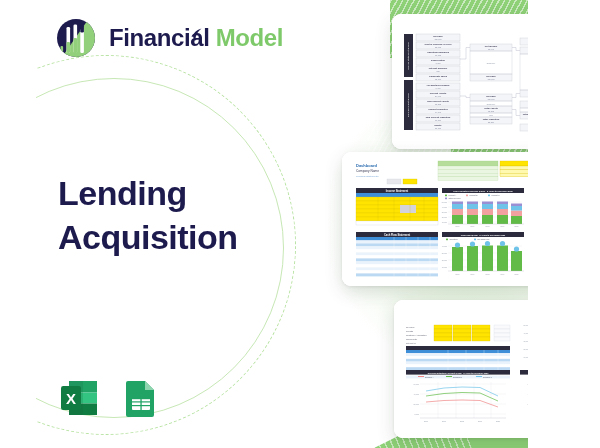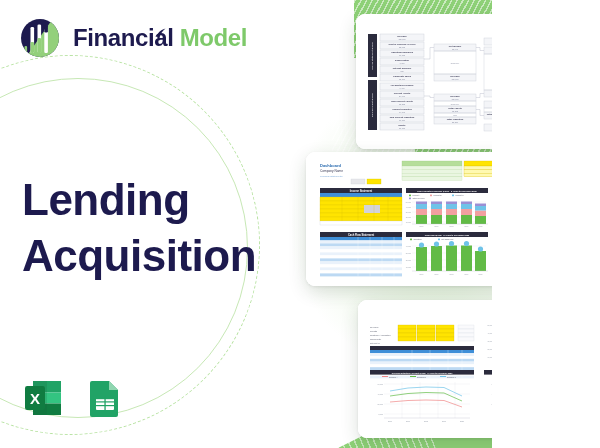--- a/index.html
+++ b/index.html
@@ -2,21 +2,21 @@
 <html><head>
 <meta charset="utf-8">
 <style>
   * { box-sizing: border-box; margin: 0; padding: 0; }
   html, body {
     width: 600px; height: 448px;
     overflow: hidden;
     background: #ffffff;
     font-family: "Liberation Sans", sans-serif;
   }
-  #stage { position: relative; width: 492px; height: 448px; overflow: hidden; background: #fff; }
+  #stage { position: relative; width: 492px; height: 448px; overflow: hidden; background: #fff; margin-left: 36px; }
 
   
   .bg-layer { position: absolute; inset: 0; overflow: hidden; pointer-events: none; }
 
   .circle-dashed {
     position: absolute;
     left: -120px; top: 55px;
     width: 380px; height: 380px;
     border-radius: 50%;
     border: 1.5px dashed #b9e3a4;
@@ -75,21 +75,21 @@
   .logo-mark { width: 44px; height: 44px; }
   .logo-text { font-size: 24px; font-weight: 700; letter-spacing: -0.4px; line-height: 1; }
   .logo-text .w1 { color: #1d1a4e; }
   .logo-text .w2 { color: #7ec96a; position: relative; }
 
   
   .headline {
     position: absolute; left: 22px; top: 172px;
     width: 250px;
     color: #1d1a4e;
-    font-size: 44px; font-weight: 700;
+    font-size: 34px; font-weight: 700;
     line-height: 1.28;
     letter-spacing: -0.5px;
   }
   .headline span { display: block; }
 
   
   .file-icons { position: absolute; left: 22px; top: 377px; display: flex; gap: 20px; align-items: center; }
   .fi { width: 42px; height: 42px; display: block; }
 
   

